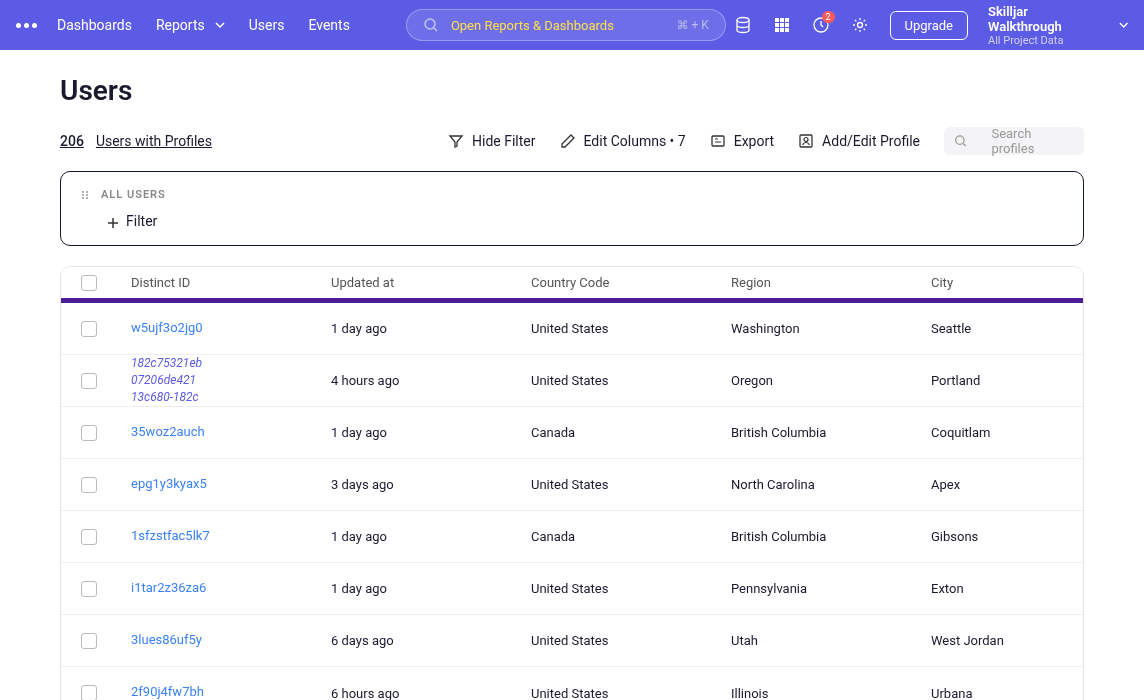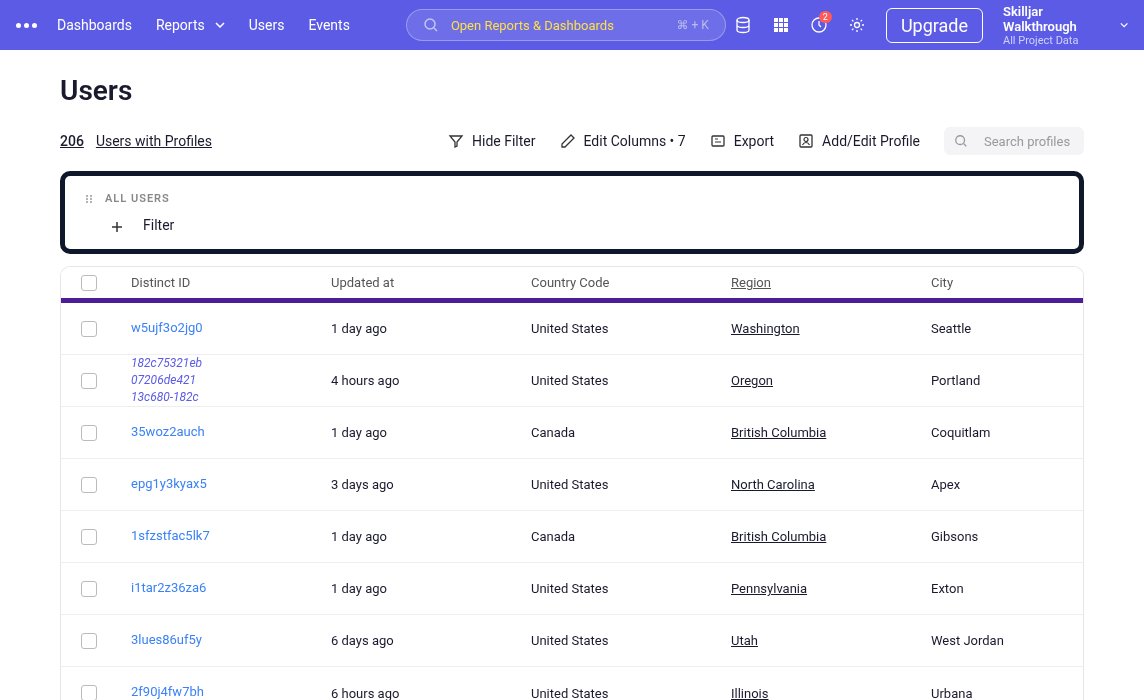--- a/index.html
+++ b/index.html
@@ -8,43 +8,43 @@
 .logo-dots { display: flex; gap: 3px; margin-right: 12px; }
 .logo-dots span { width: 5px; height: 5px; background: #fff; border-radius: 50%; }
 .nav-items { display: flex; gap: 24px; align-items: center; }
 .nav-item { color: #fff; font-size: 14px; cursor: pointer; display: flex; align-items: center; gap: 6px; }
 .search-bar { flex: 0 0 auto; margin-left: 48px; background: rgba(255,255,255,0.12); border: 1px solid rgba(255,255,255,0.3); border-radius: 20px; height: 32px; width: 320px; display: flex; align-items: center; padding: 0 16px; gap: 12px; }
 .search-bar .search-text { color: #fde047; font-size: 13px; flex: 1; }
 .search-bar .shortcut { color: #bcbcee; font-size: 12px; }
 .topbar-right { margin-left: auto; display: flex; align-items: center; gap: 20px; }
 .icon-btn { width: 20px; height: 20px; display: flex; align-items: center; justify-content: center; cursor: pointer; position: relative; }
 .badge { position: absolute; top: -4px; right: -4px; background: #ff5a5a; color: #fff; font-size: 9px; border-radius: 8px; padding: 1px 4px; }
-.upgrade-btn { border: 1px solid #fff; padding: 6px 14px; border-radius: 6px; font-size: 18px; cursor: pointer; }
+.upgrade-btn { border: 1px solid #fff; padding: 6px 14px; border-radius: 6px; font-size: 13px; cursor: pointer; }
 .org-info { display: flex; flex-direction: column; align-items: flex-start; cursor: pointer; }
 .org-name { font-weight: 600; font-size: 13px; }
 .org-sub { font-size: 11px; color: #d0d0ff; }
 .main { padding: 24px 60px; }
 .page-title { font-size: 28px; font-weight: 600; margin-bottom: 20px; }
 .toolbar { display: flex; align-items: center; gap: 24px; margin-bottom: 16px; }
 .user-count-area { display: flex; gap: 12px; font-size: 14px; margin-right: auto; text-decoration: underline; }
 .user-count { font-weight: 500; }
 .tool-btn { display: flex; align-items: center; gap: 8px; font-size: 14px; cursor: pointer; }
-.search-profiles { background: #f4f4f6; border-radius: 6px; height: 28px; width: 140px; display: flex; align-items: center; padding: 0 10px; gap: 16px; color: #999; font-size: 13px; }
-.filter-box { border: 5px solid #0f172a; border-radius: 10px; padding: 16px 20px; margin-bottom: 12px; }
+.search-profiles { background: #f4f4f6; border-radius: 6px; height: 28px; width: 140px; display: flex; align-items: center; padding: 0 10px; gap: 24px; color: #999; font-size: 13px; }
+.filter-box { border: 1px solid #0f172a; border-radius: 10px; padding: 16px 20px; margin-bottom: 20px; }
 .filter-header { display: flex; align-items: center; gap: 10px; font-size: 11px; font-weight: 600; letter-spacing: 1px; color: #888; margin-bottom: 12px; }
-.add-filter { display: flex; align-items: flex-end; gap: 20px; font-size: 14px; cursor: pointer; margin-left: 26px; }
+.add-filter { display: flex; align-items: flex-end; gap: 7px; font-size: 14px; cursor: pointer; margin-left: 26px; }
 .table-wrap { border: 1px solid #e5e5ea; border-radius: 10px; overflow: hidden; }
 .table-header { display: flex; align-items: center; background: #fff; border-bottom: 5px solid #4c1d95; padding: 0 20px; height: 36px; font-size: 13px; color: #555; }
 .table-row { display: flex; align-items: center; border-bottom: 1px solid #eee; padding: 0 20px; min-height: 52px; font-size: 13px; }
 .table-row:last-child { border-bottom: none; }
 .col-check { width: 50px; flex-shrink: 0; }
 .col-id { width: 200px; flex-shrink: 0; }
 .col-updated { width: 200px; flex-shrink: 0; }
 .col-country { width: 200px; flex-shrink: 0; }
-.col-region { width: 200px; flex-shrink: 0; text-decoration: underline; }
+.col-region { width: 200px; flex-shrink: 0; }
 .col-city { flex: 1; }
 .link { color: #3b82f6; cursor: pointer; text-overflow: ellipsis; overflow: hidden; white-space: nowrap; max-width: 100px; display: inline-block; }
 .link-multi { color: #5b5be5; cursor: pointer; line-height: 1.4; font-size: 12px; font-style: italic; }
 .checkbox { width: 16px; height: 16px; border: 1.5px solid #bbb; border-radius: 3px; cursor: pointer; }
 svg { display: block; }
 .chevron { margin-left: 4px; }
 </style>
 </head>
 <body>
 

